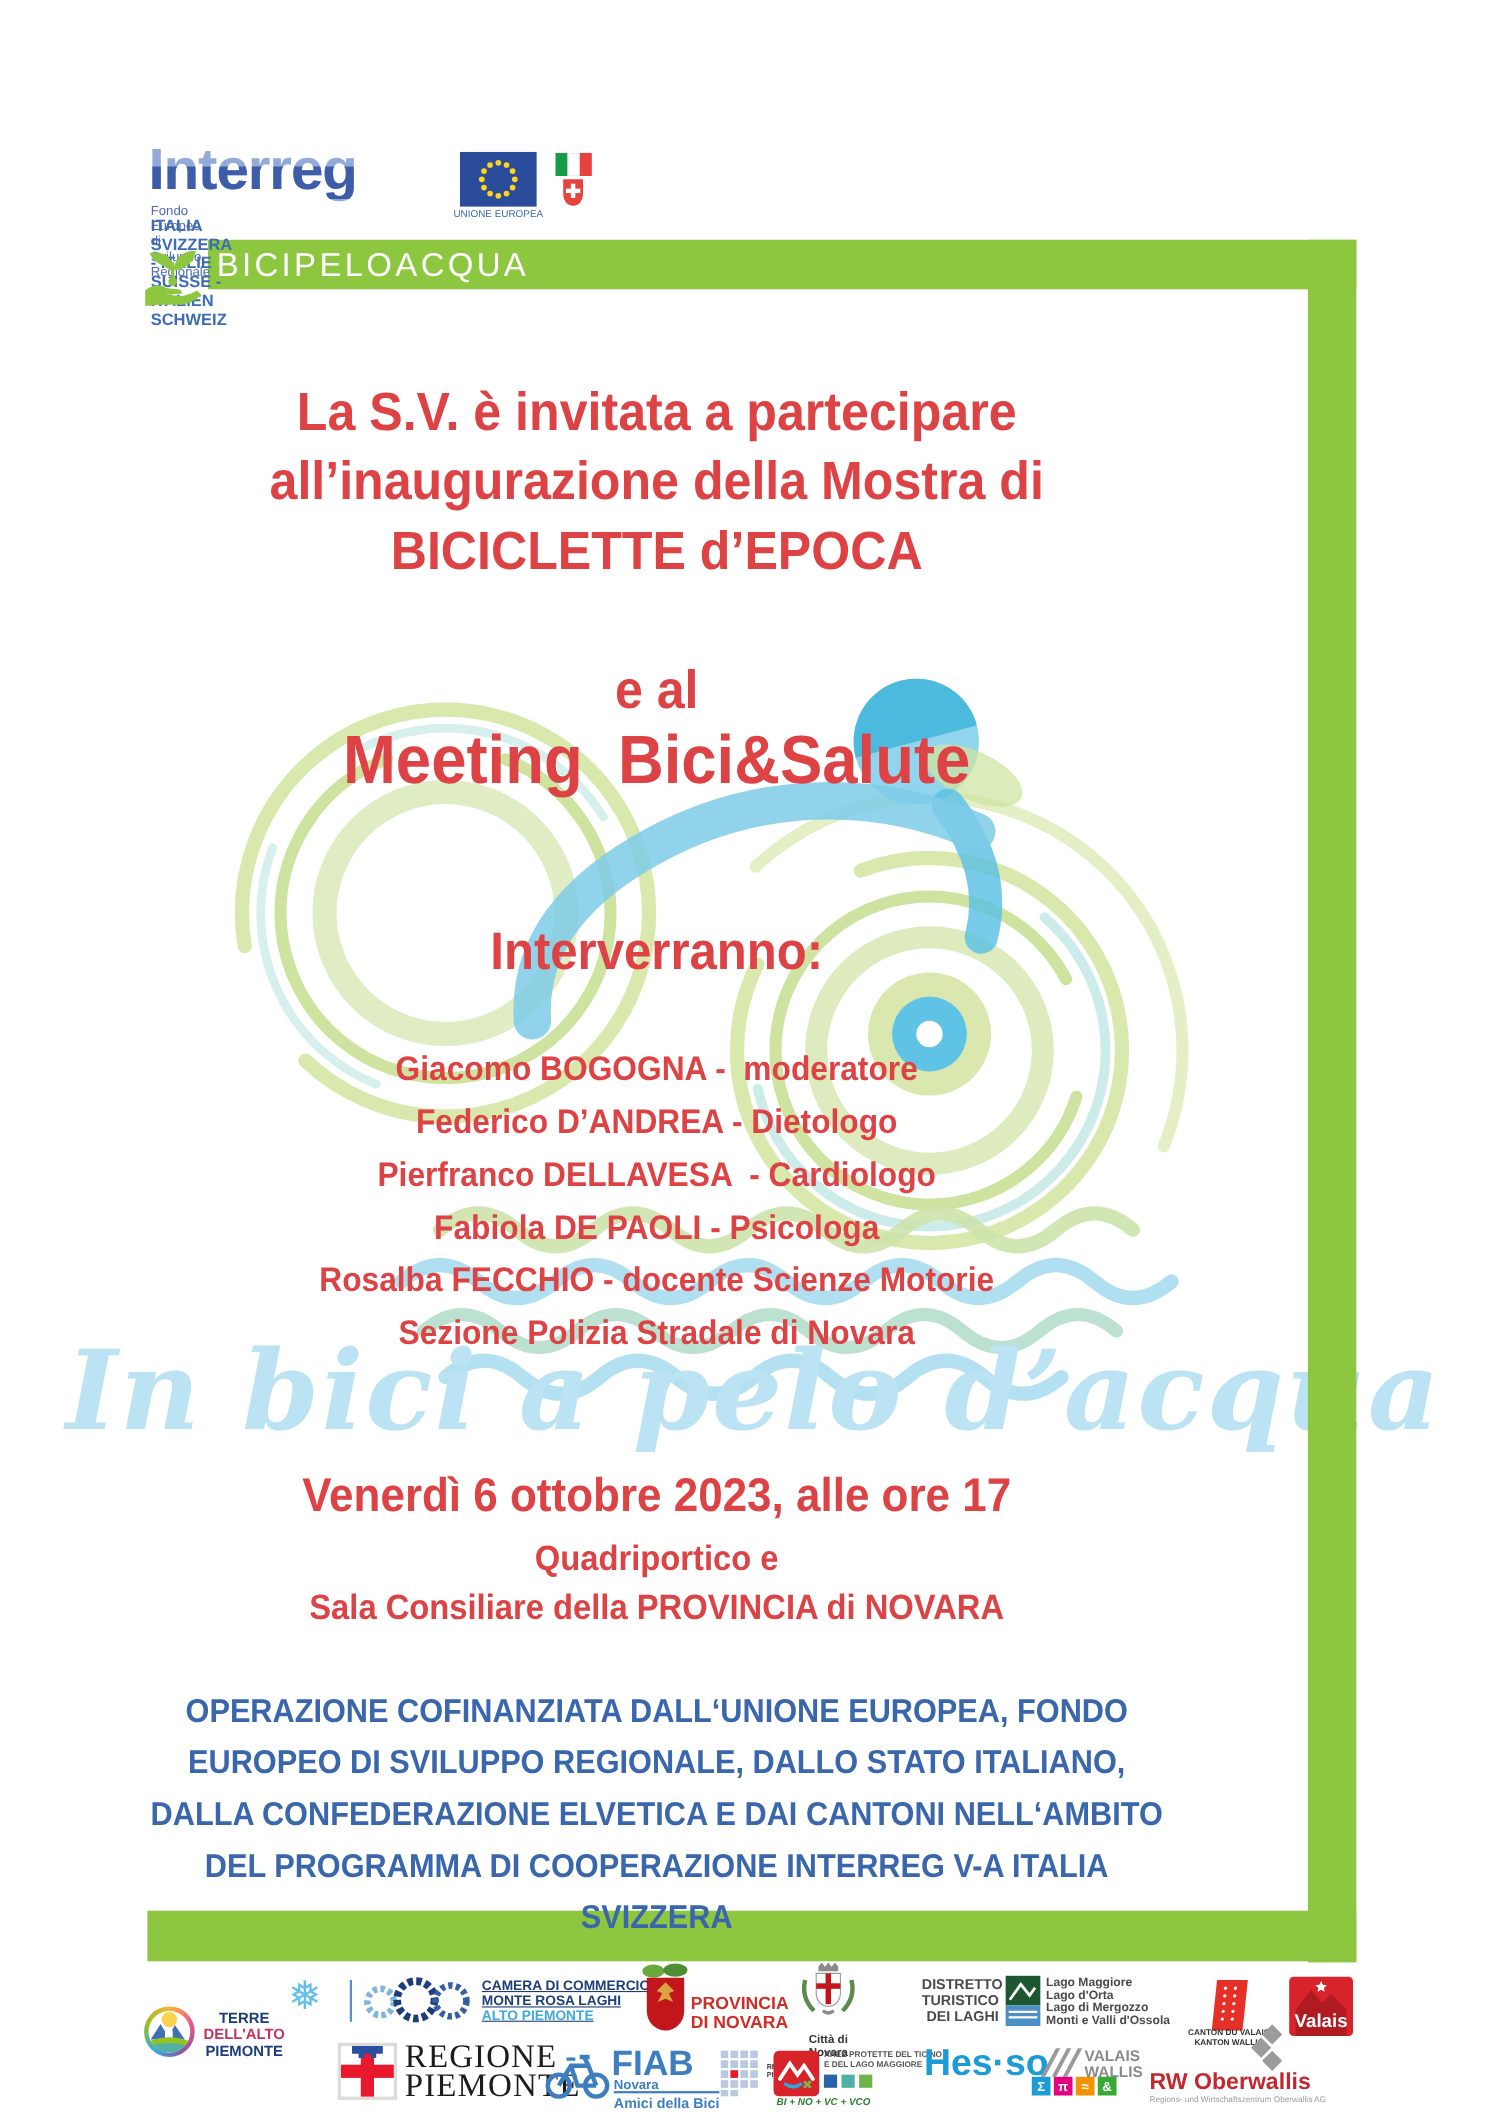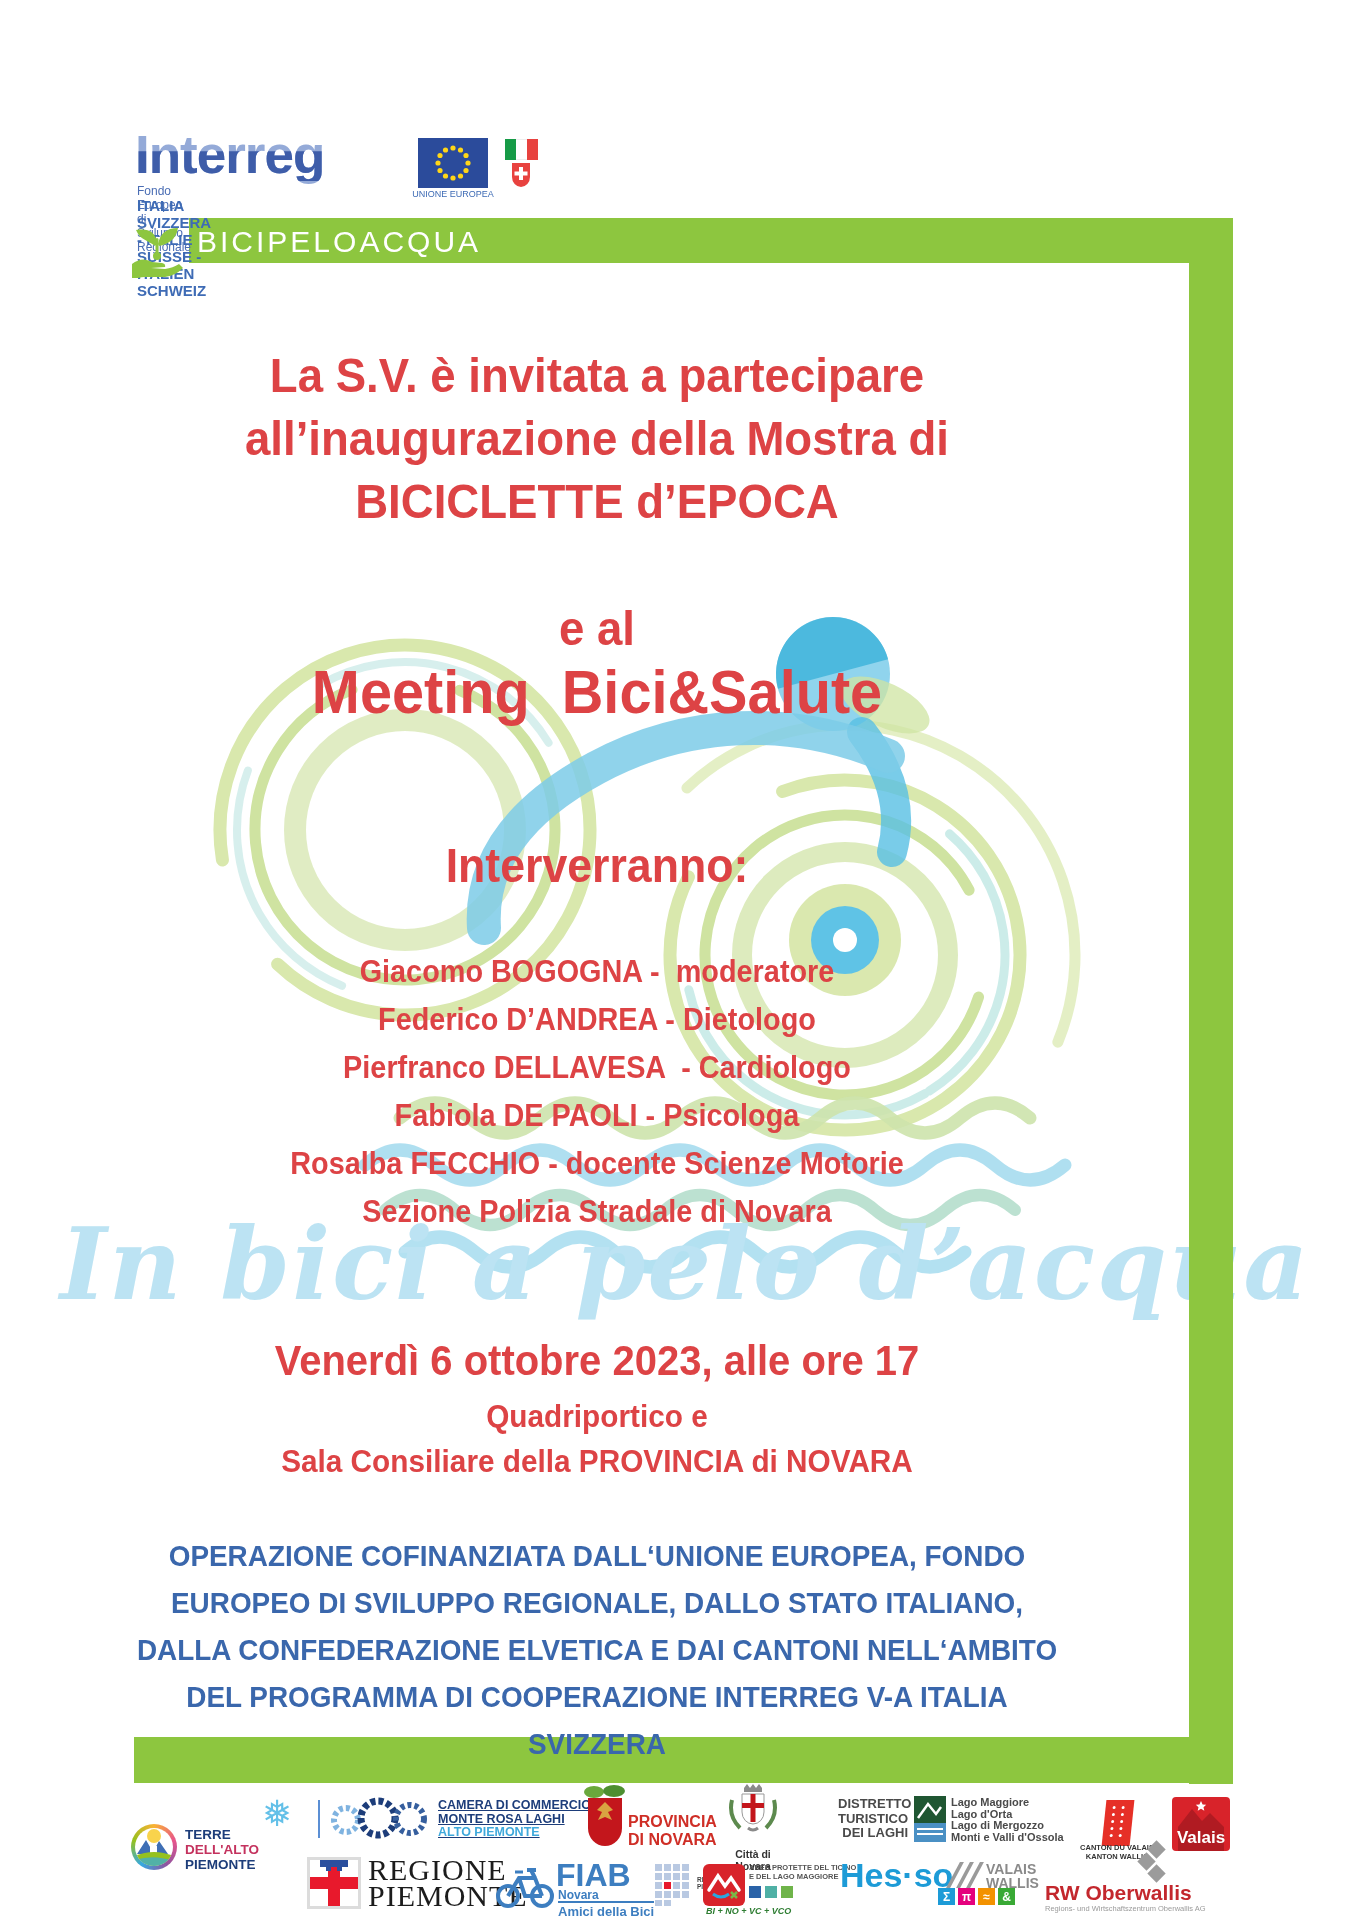--- a/index.html
+++ b/index.html
@@ -39,21 +39,21 @@
   .bike{left:150px;top:500px;z-index:1;}
   .script-mark{left:60px;top:1205px;width:1164px;text-align:center;z-index:1;
       font-family:"DejaVu Serif",serif;font-style:italic;font-weight:700;
       font-size:100px;color:#bce3f3;letter-spacing:2px;white-space:nowrap;}
   
   .foot{z-index:3;}
   .tap-circle{left:131px;top:1824px;width:46px;height:46px;border-radius:50%;
       background:conic-gradient(#f9b233,#e8548c,#8f54a0,#36a9e1,#95c11f,#f9b233);
       display:flex;align-items:center;justify-content:center;}
   .tap-inner{width:38px;height:38px;border-radius:50%;background:#fff;overflow:hidden;}
-  .tap-text{left:185px;top:1827px;font-size:13.5px;font-weight:700;line-height:15px;color:#1d3d7a;}
+  .tap-text{left:185px;top:1827px;font-size:13.5px;font-weight:700;line-height:15px;color:#1d3d7a;text-align:center;}
   .tap-text .l2{color:#c4325e;}
   .snowflake{left:262px;top:1794px;font-size:36px;color:#64c0e8;line-height:40px;}
   .vline{left:318px;top:1800px;width:2px;height:38px;background:#5b8fd4;}
   .cam-text{left:438px;top:1799px;font-size:12.5px;font-weight:700;line-height:13.5px;color:#1d3d7a;text-decoration:underline;}
   .cam-text .l3{color:#3fa9dc;}
   .rp-text{left:368px;top:1857px;font-family:"Liberation Serif",serif;font-size:30px;
       line-height:26px;color:#1c1c1c;letter-spacing:1px;}
   .fiab-name{left:556px;top:1857px;font-size:32px;font-weight:700;color:#3d7ec0;}
   .fiab-sub{left:558px;top:1888px;font-size:12px;font-weight:700;color:#3d7ec0;text-align:right;}
   .fiab-tag{left:558px;top:1901px;font-size:13px;font-weight:700;color:#3d7ec0;

